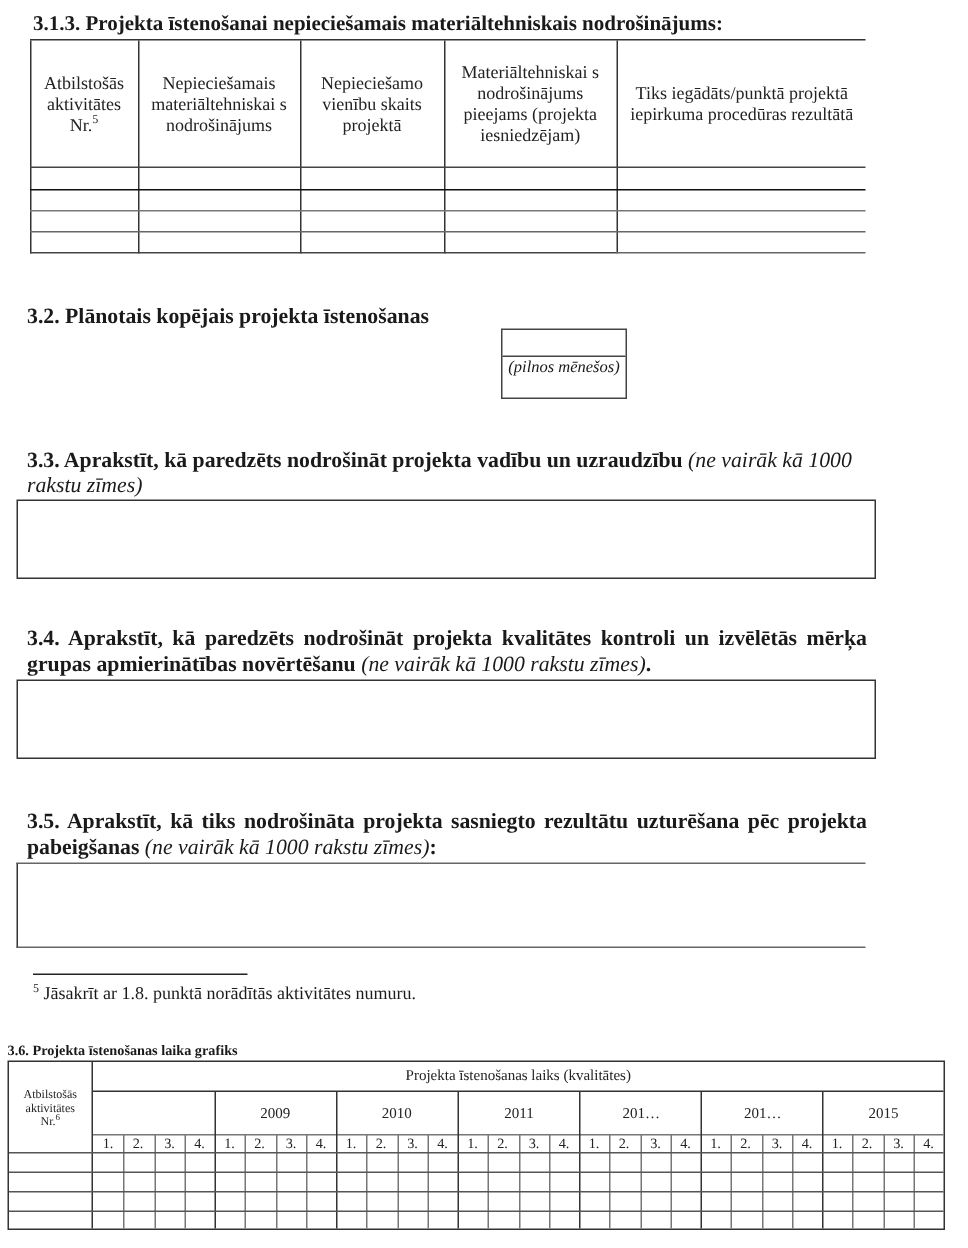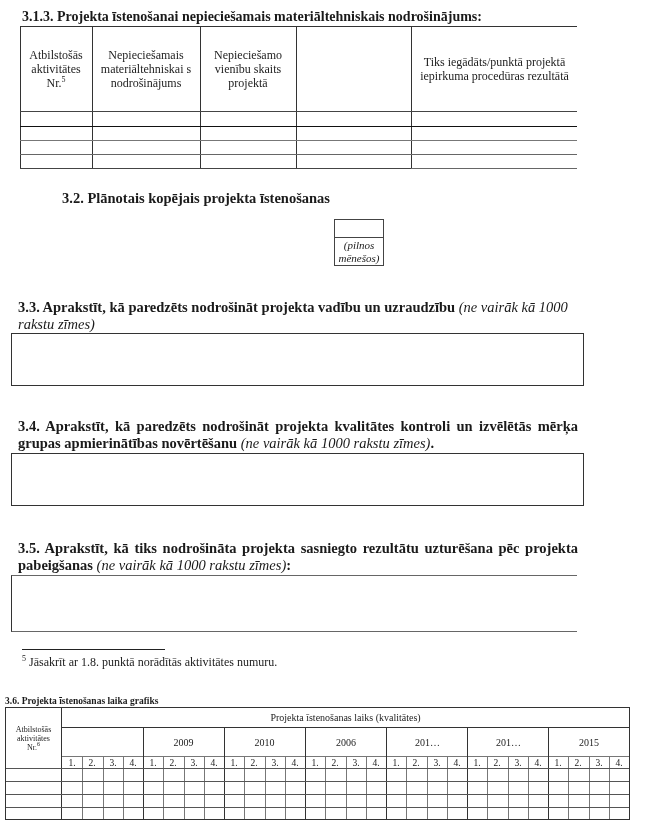--- a/index.html
+++ b/index.html
@@ -15,21 +15,21 @@
   .t1 .col { position:absolute; top:0; height:142px; border-left:1px solid #333; }
   .t1 .hrow { position:absolute; left:0; width:557px; border-top:1px solid #444; }
   .t1 .hcell { position:absolute; top:0; height:84px; display:flex; align-items:center; justify-content:center;
                text-align:center; font-size:12px; line-height:14px; color:#222; }
   .t1 .bottom { position:absolute; left:0; top:141px; width:391px; border-top:1px solid #444; }
   .t1 .bottom2 { position:absolute; left:391px; top:141px; width:166px; border-top:1px solid #666; }
 
   sup { font-size:8px; vertical-align:super; line-height:0; }
 
   
-  .box32 { position:absolute; left:334px; top:219px; width:50px; height:47px; border:1px solid #444; box-sizing:border-box; }
+  .box32 { position:absolute; left:334px; top:219px; width:84px; height:47px; border:1px solid #444; box-sizing:border-box; }
   .box32 .div { position:absolute; left:0; top:17px; width:100%; border-top:1px solid #444; }
   .box32 .lbl { position:absolute; left:0; top:19px; width:100%; text-align:center; font-size:11px; line-height:13px; font-style:italic; }
 
   .textbox { position:absolute; border:1px solid #333; box-sizing:border-box; background:#fff; }
   .textbox.open { border-right:none; }
 
   
   .fn-line { position:absolute; left:22px; top:649px; width:143px; border-top:1px solid #222; }
   .fn { position:absolute; left:22px; top:655px; font-size:12px; line-height:14px; }
 
@@ -53,37 +53,38 @@
   <div class="col" style="left:276px;"></div>
   <div class="col" style="left:391px;"></div>
 
   <div class="hcell" style="left:0; width:72px; flex-direction:column;">
     <span>Atbilstošās</span>
     <span>aktivitātes</span>
     <span><span>Nr.</span><sup>5</sup></span>
   </div>
   <div class="hcell" style="left:181px; width:94px; padding:0 4px; box-sizing:border-box;">Nepieciešamo vienību skaits projektā</div>
   <div class="hcell" style="left:73px; width:106px; padding:0 4px; box-sizing:border-box;">Nepieciešamais materiāltehniskai s nodrošinājums</div>
+  <div class="hcell" style="left:277px; width:113px; padding:0 8px; box-sizing:border-box;">Materiāltehniskai s nodrošinājums pieejams (projekta iesniedzējam)</div>
   <div class="hcell" style="left:392px; width:165px; padding:0 2px; box-sizing:border-box; white-space:normal;">Tiks iegādāts/punktā projektā iepirkuma procedūras rezultātā</div>
 
   <div class="hrow" style="top:84px;"></div>
   <div class="hrow" style="top:99px; border-top-color:#111;"></div>
   <div class="hrow" style="top:113px; border-top-color:#777;"></div>
   <div class="hrow" style="top:127px; border-top-color:#666;"></div>
   <div class="bottom"></div>
   <div class="bottom2"></div>
 
   <div class="abs" style="left:1px; top:85px; width:71px; height:14px;"></div>
   <div class="abs" style="left:73px; top:85px; width:107px; height:14px;"></div>
   <div class="abs" style="left:181px; top:85px; width:95px; height:14px;"></div>
   <div class="abs" style="left:277px; top:85px; width:114px; height:14px;"></div>
   <div class="abs" style="left:392px; top:85px; width:165px; height:14px;"></div>
 </div>
 
-<div class="abs h" style="left:18px; top:190px;margin-left:44px;">
+<div class="abs h" style="left:18px; top:203px;">
   <div>3.2. Plānotais kopējais projekta īstenošanas</div>
 </div>
 <div class="box32">
   <div class="abs" style="left:0; top:0; width:62px; height:17px;"></div>
   <div class="div"></div>
   <div class="lbl">(pilnos mēnešos)</div>
 </div>
 
 <div class="abs h" style="left:18px; top:299px; width:560px;">
   <span>3.3. Aprakstīt, kā paredzēts nodrošināt projekta vadību un uzraudzību</span>
@@ -116,21 +117,21 @@
     <span>aktivitātes</span>
     <span><span>Nr.</span><sup style="font-size:6px;">6</sup></span>
   </div>
   <div class="vline dark" style="left:55px; top:0; height:111px;"></div>
 
   <div class="cell" style="left:56px; top:0; width:567px; height:19px; font-size:10px;">Projekta īstenošanas laiks (kvalitātes)</div>
   <div class="hline" style="left:56px; top:19px; width:567px; border-top-color:#333;"></div>
 
   <div class="cell" style="left:137px; top:20px; width:81px; height:28px;">2009</div>
   <div class="cell" style="left:218px; top:20px; width:81px; height:28px;">2010</div>
-  <div class="cell" style="left:299px; top:20px; width:82px; height:28px;">2006</div>
+  <div class="cell" style="left:299px; top:20px; width:82px; height:28px;">2011</div>
   <div class="cell" style="left:381px; top:20px; width:81px; height:28px;">201…</div>
   <div class="cell" style="left:462px; top:20px; width:81px; height:28px;">201…</div>
   <div class="cell" style="left:543px; top:20px; width:80px; height:28px;">2015</div>
   <div class="hline" style="left:56px; top:48px; width:567px; border-top-color:#777;"></div>
 
   <div id="qcells">
       <div class="cell" style="left: 56px; top: 49px; width: 20px; height: 11px; font-size: 9.5px;">1.</div>
       <div class="cell" style="left: 56px; top: 61px; width: 20px; height: 12px;"></div>
       <div class="cell" style="left: 56px; top: 74px; width: 20px; height: 12px;"></div>
       <div class="cell" style="left: 56px; top: 87px; width: 20px; height: 12px;"></div>

